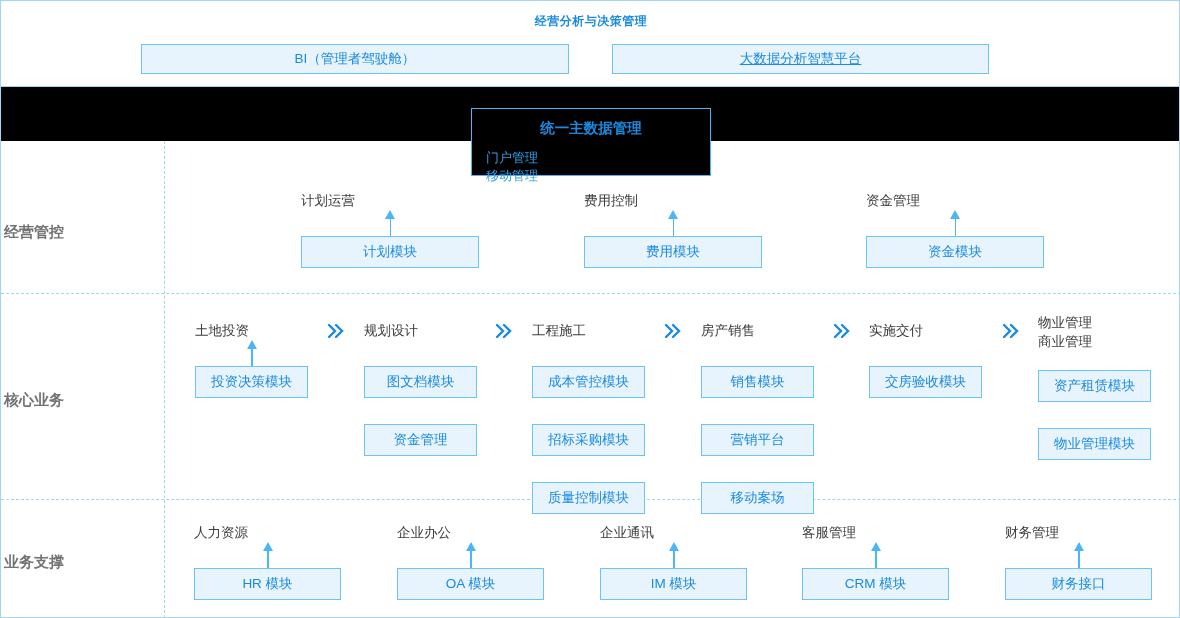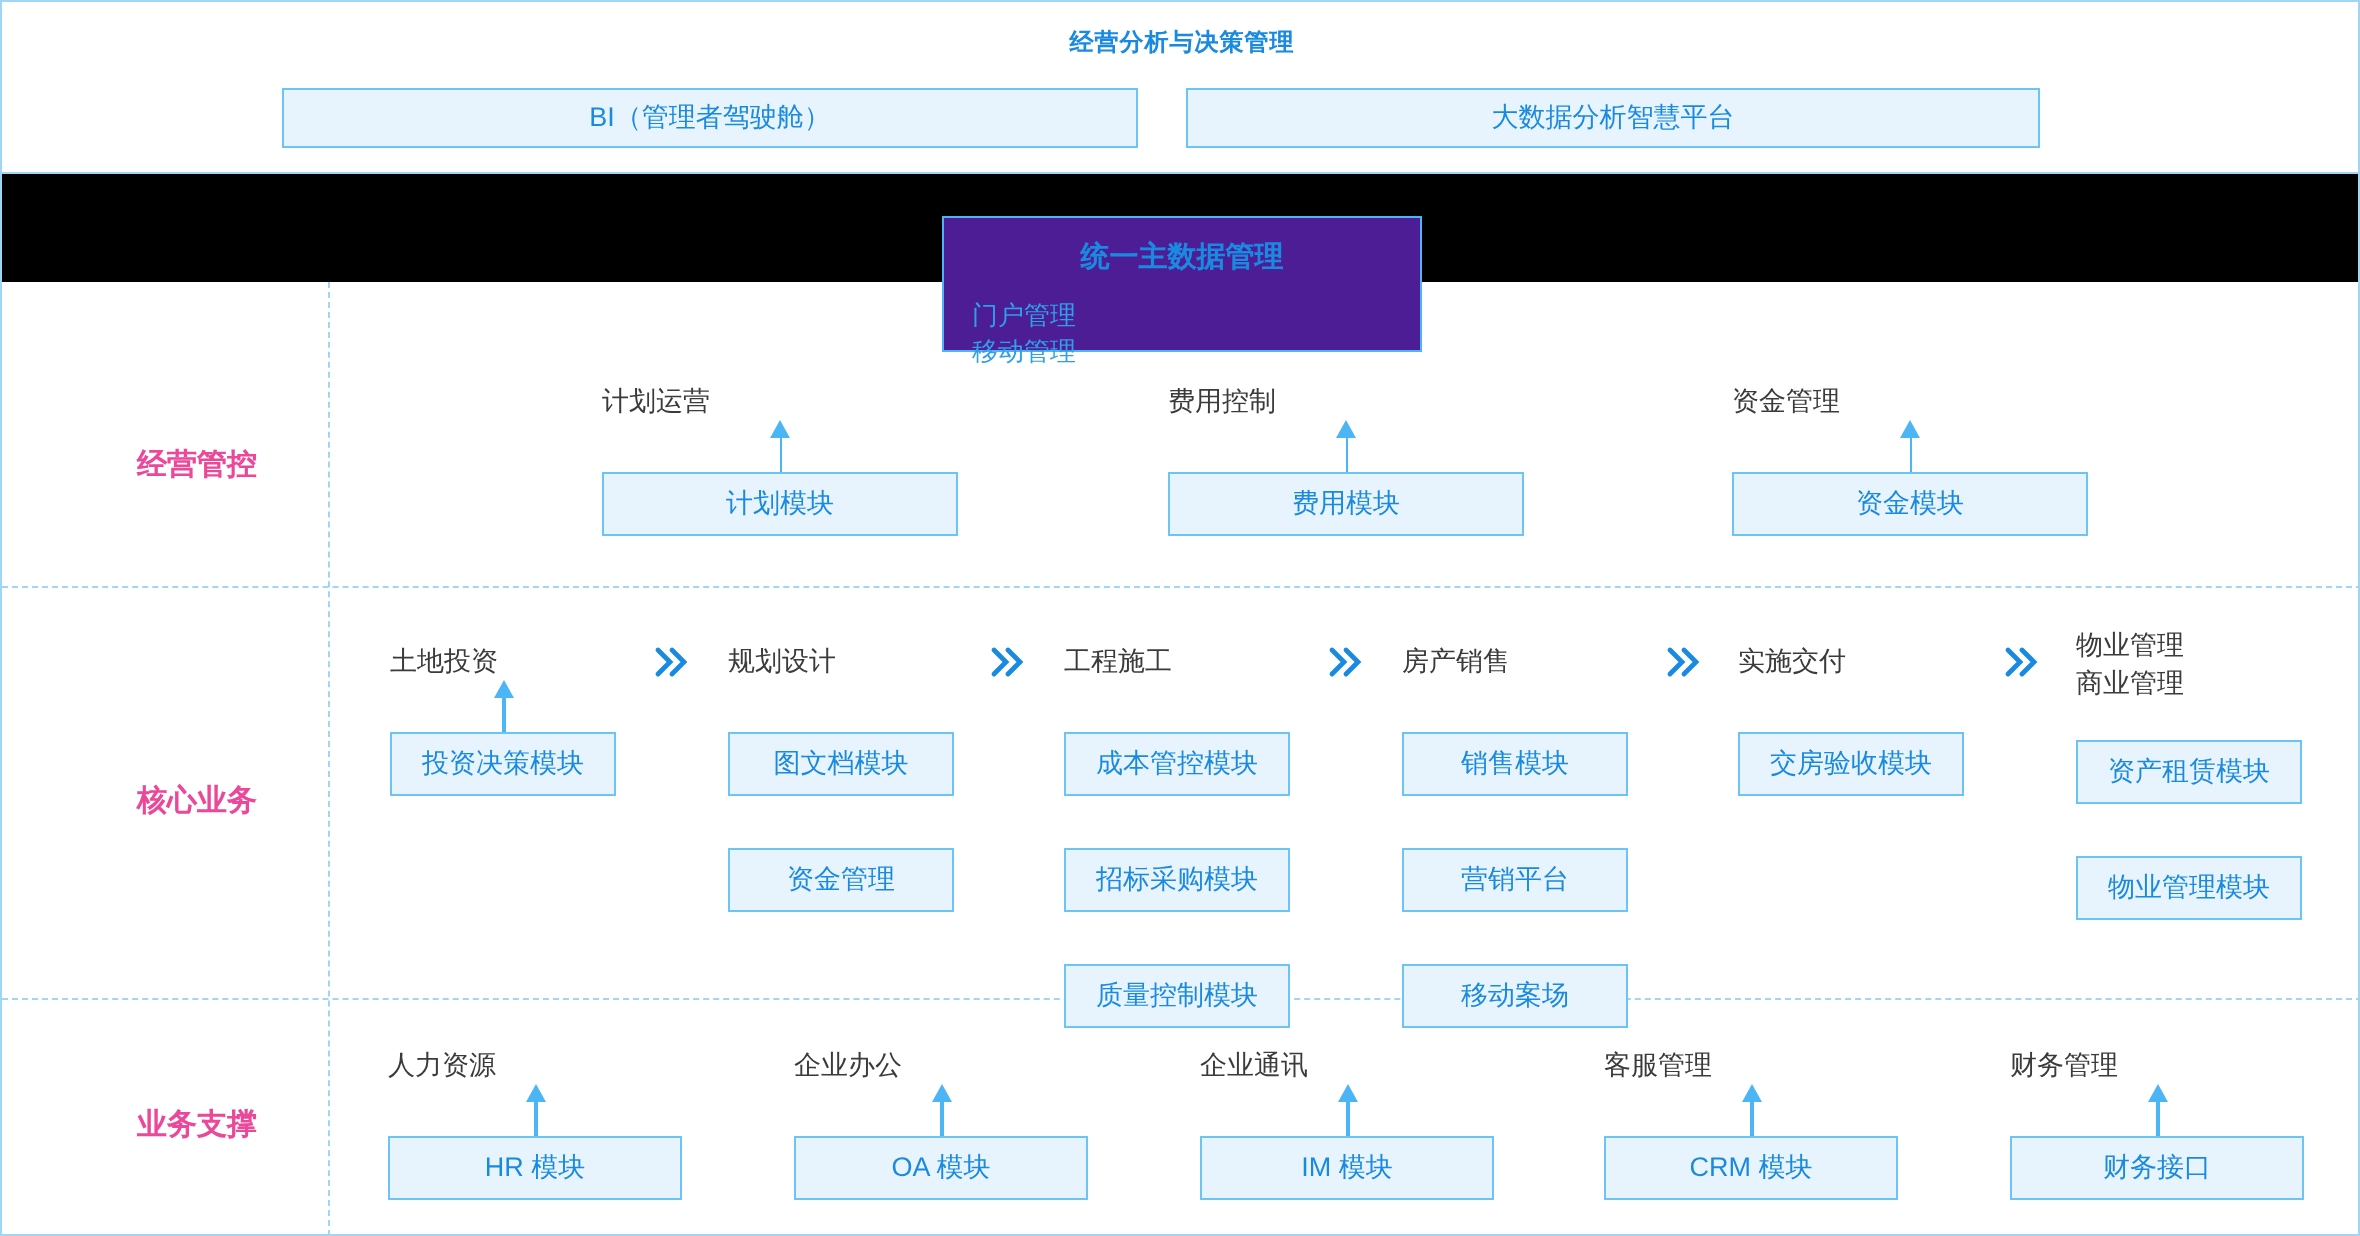--- a/index.html
+++ b/index.html
@@ -40,36 +40,36 @@
     height: 30px;
     background: #e8f4fd;
     border: 1px solid #6cc3f5;
     color: #1a8ae0;
     font-size: 13.5px;
     display: flex;
     align-items: center;
     justify-content: center;
   }
   .plat-box.bi   { left: 140px; width: 428px; }
-  .plat-box.bigdata { left: 592px; width: 427px; }
+  .plat-box.bigdata { left: 611px; width: 377px; text-decoration: underline; }
 
   
   .black-band {
     position: absolute;
     left: 0; top: 86px;
     width: 1180px; height: 54px;
     background: #000000;
   }
 
   
   .mdm-box {
     position: absolute;
     left: 470px; top: 107px;
     width: 240px; height: 68px;
-    background: #4c1d95;
+    background: #000000;
     border: 1px solid #4cb5f5;
     z-index: 5;
   }
   .mdm-title {
     margin-top: 10px;
     text-align: center;
     font-size: 14.5px;
     font-weight: bold;
     color: #1a8ae0;
   }
@@ -102,26 +102,25 @@
   .hsep {
     position: absolute;
     left: 0; width: 1180px; height: 0;
     border-top: 1px dashed #9fd5f5;
   }
   .hsep.r1 { top: 152px; }
   .hsep.r2 { top: 358px; }
 
   .row-label {
     position: absolute;
-    left: 16px;
+    left: 3px;
     width: 163px;
-    text-align: center;
     font-size: 15px;
     font-weight: bold;
-    color: #ec4899;
+    color: #737373;
   }
   .row-label.l1 { top: 82px; }
   .row-label.l2 { top: 250px; }
   .row-label.l3 { top: 412px; }
 
   
   .grp { position: absolute; }
   .grp-title {
     font-size: 13.5px;
     color: #3b3b3b;

